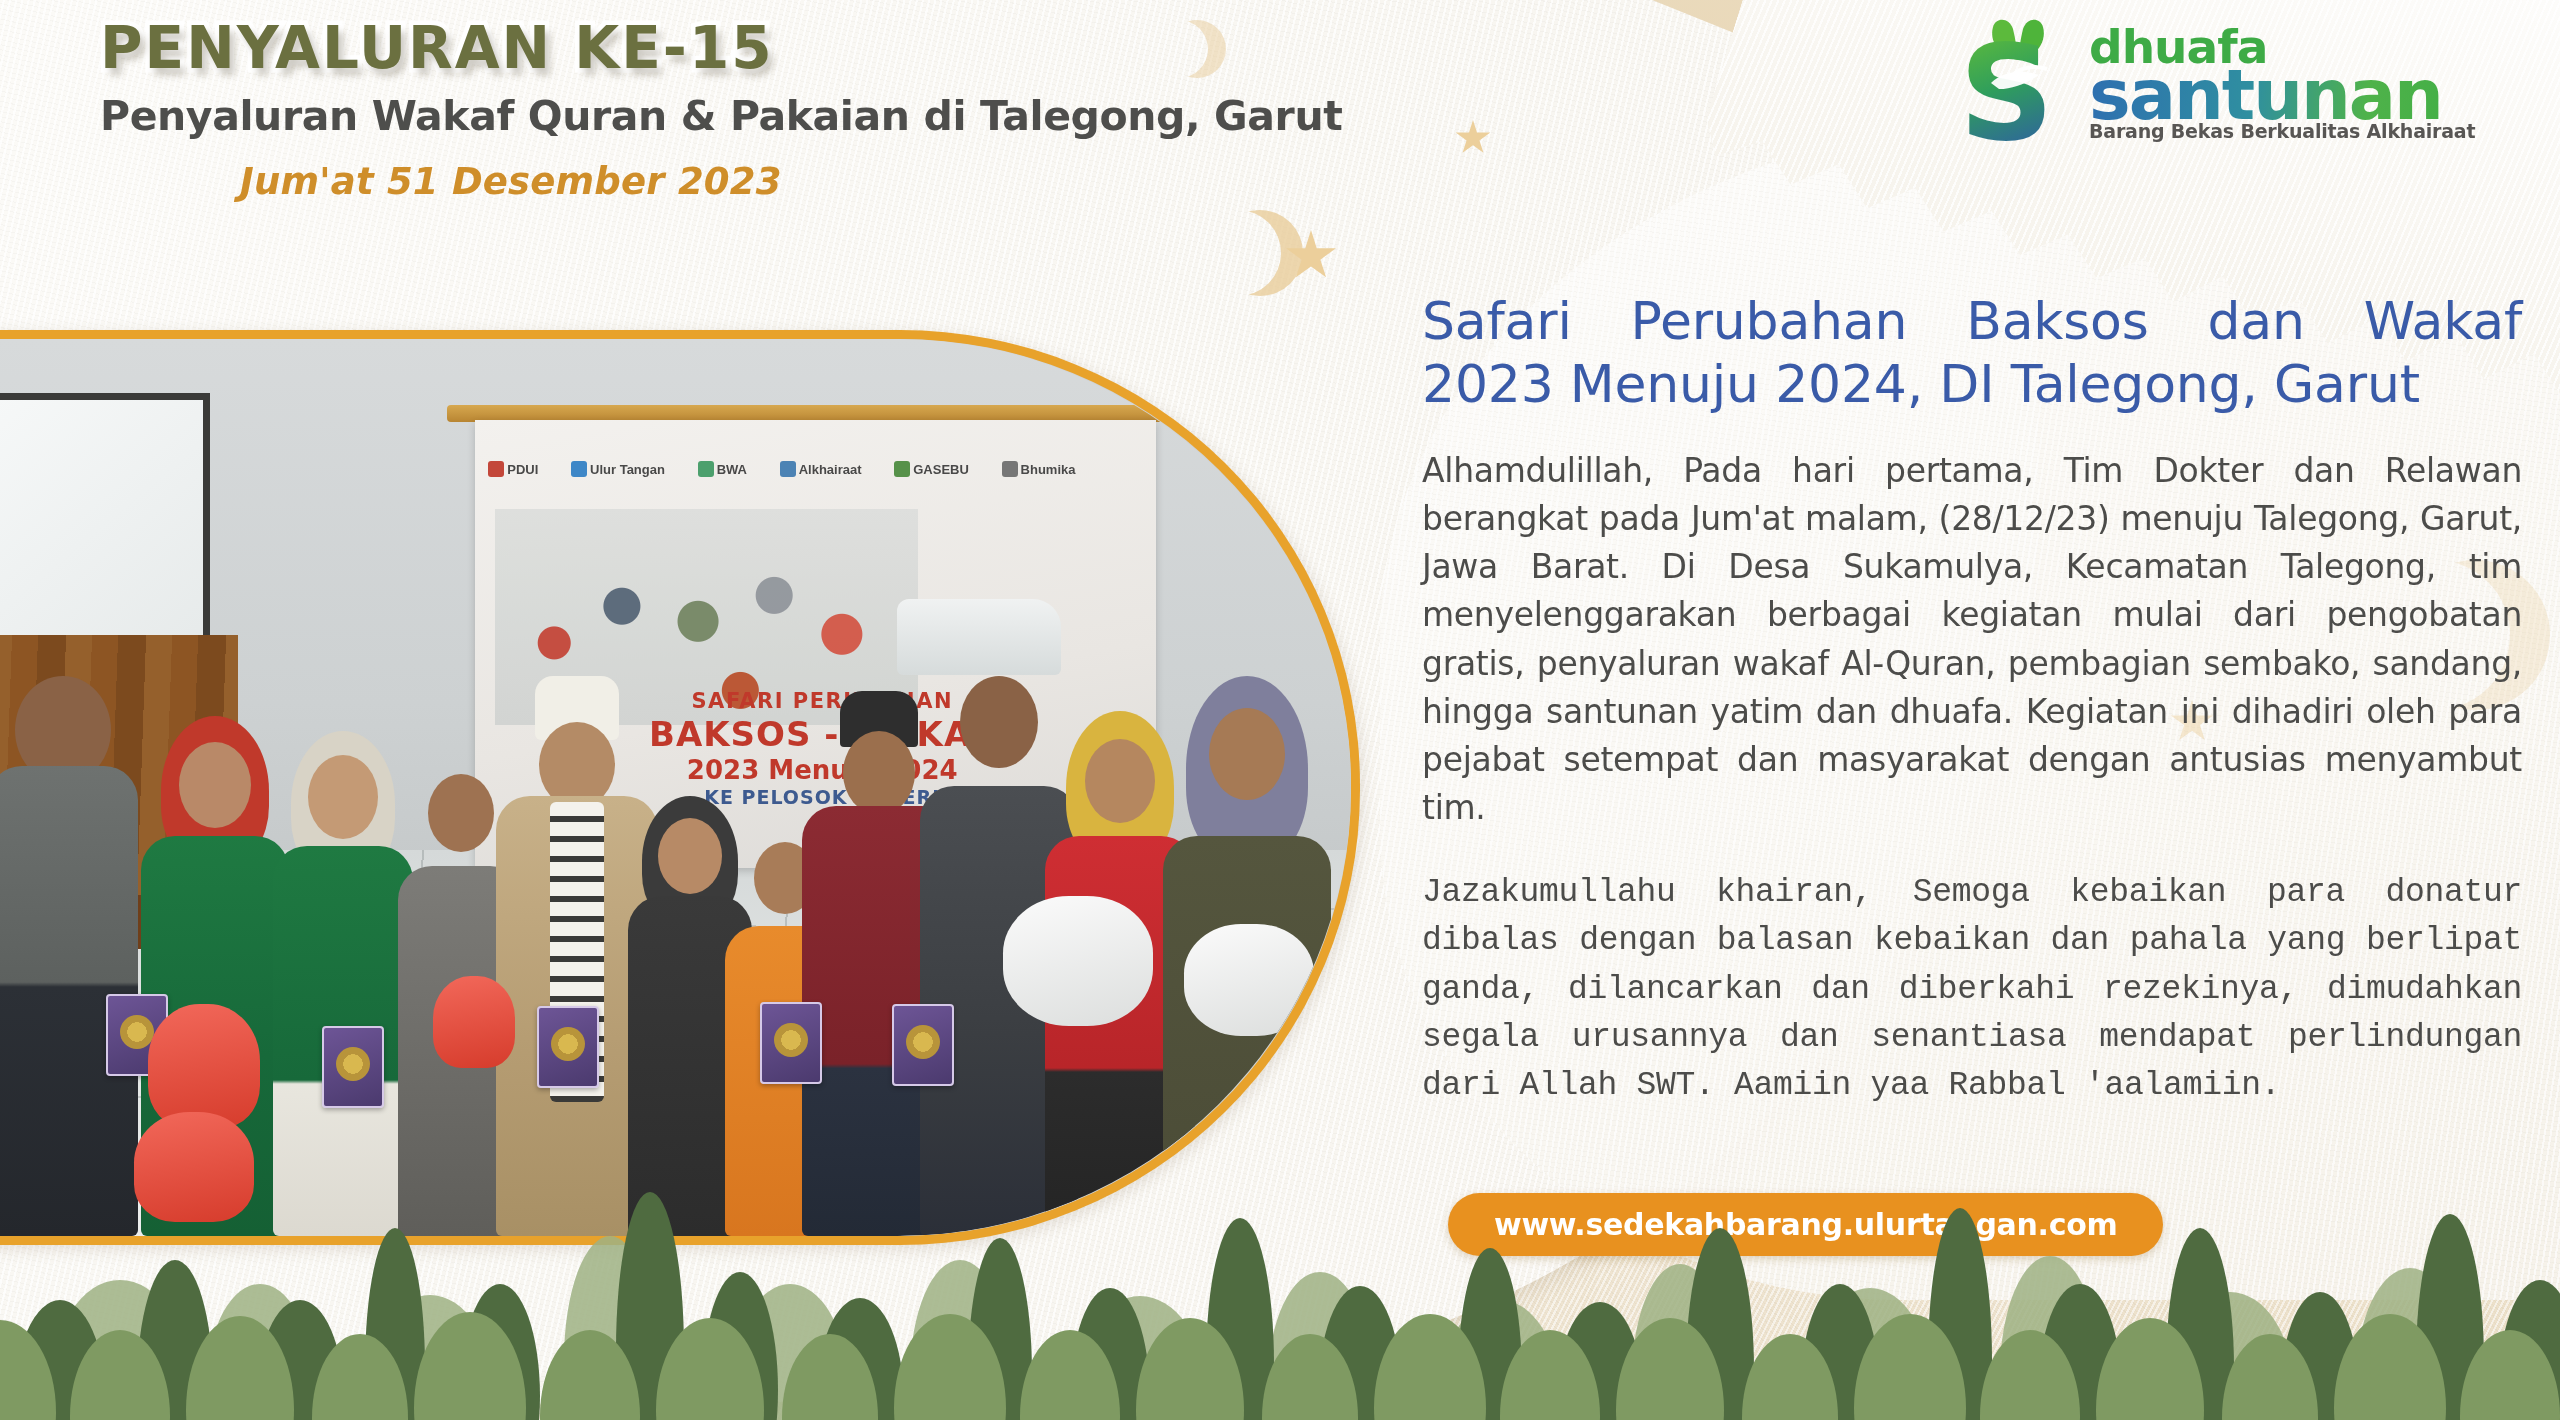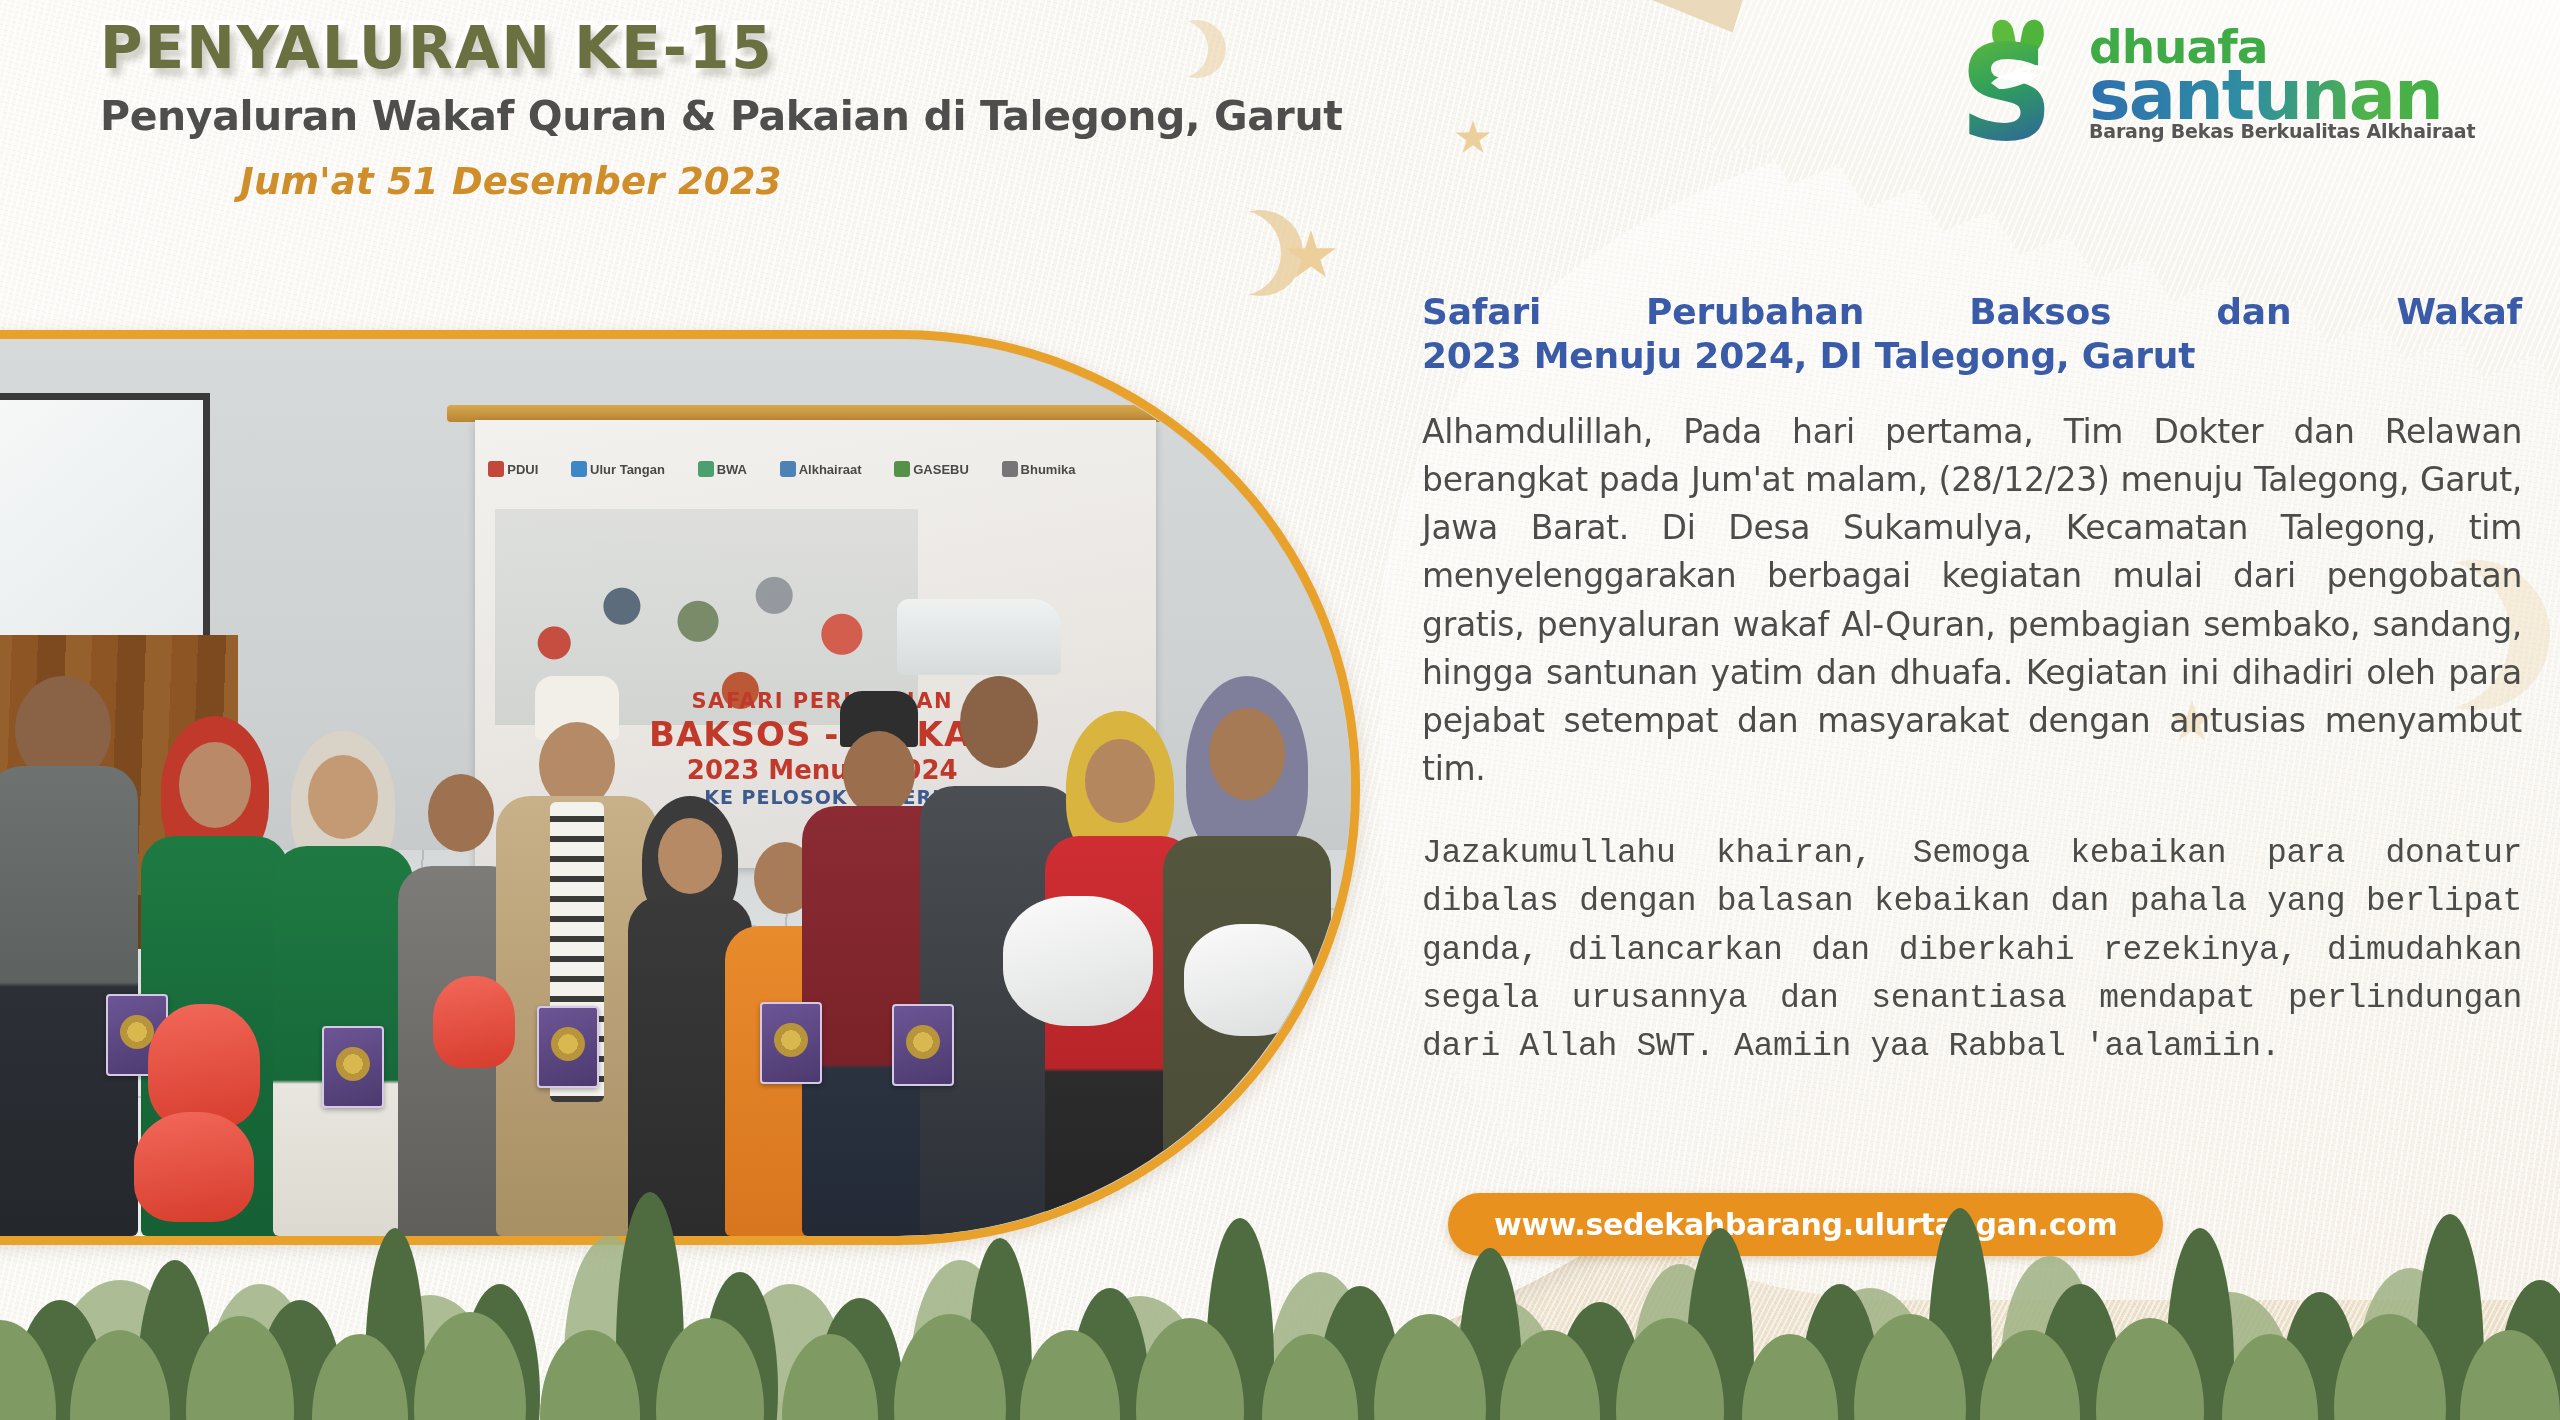--- a/index.html
+++ b/index.html
@@ -234,21 +234,21 @@
     content:""; position:absolute; left:50%; top:46%; transform:translate(-50%,-50%);
     width:34px; height:34px; border-radius:50%;
     background: radial-gradient(circle,#d9b84f 0 40%, #b8943a 41% 100%);
   }
   .redbag { position:absolute; border-radius: 46% 46% 34% 34%; background: linear-gradient(170deg,#f2685a,#d63c2c); }
   .whitebag{ position:absolute; border-radius: 44%; background: linear-gradient(165deg,#fbfbfb,#dcdedd); }
 
   
   .rightcol { position: absolute; left: 1422px; top: 290px; width: 1100px; z-index: 8; }
   .rc-head {
-    font-size: 36px; font-weight: 700; color: #3a5ba8;
+    font-size: 52px; font-weight: 400; color: #3a5ba8;
     font-family: "DejaVu Sans", sans-serif;
     line-height: 1.22; text-align: justify; text-align-last: justify;
     letter-spacing: -.2px;
   }
   .rc-head span { display:block; }
   .rc-head span.lastline { text-align-last: left; }
   .rc-body {
     margin-top: 30px;
     font-size: 33px; line-height: 1.46; color: #4c4c4a;
     font-family: "DejaVu Sans", sans-serif;

